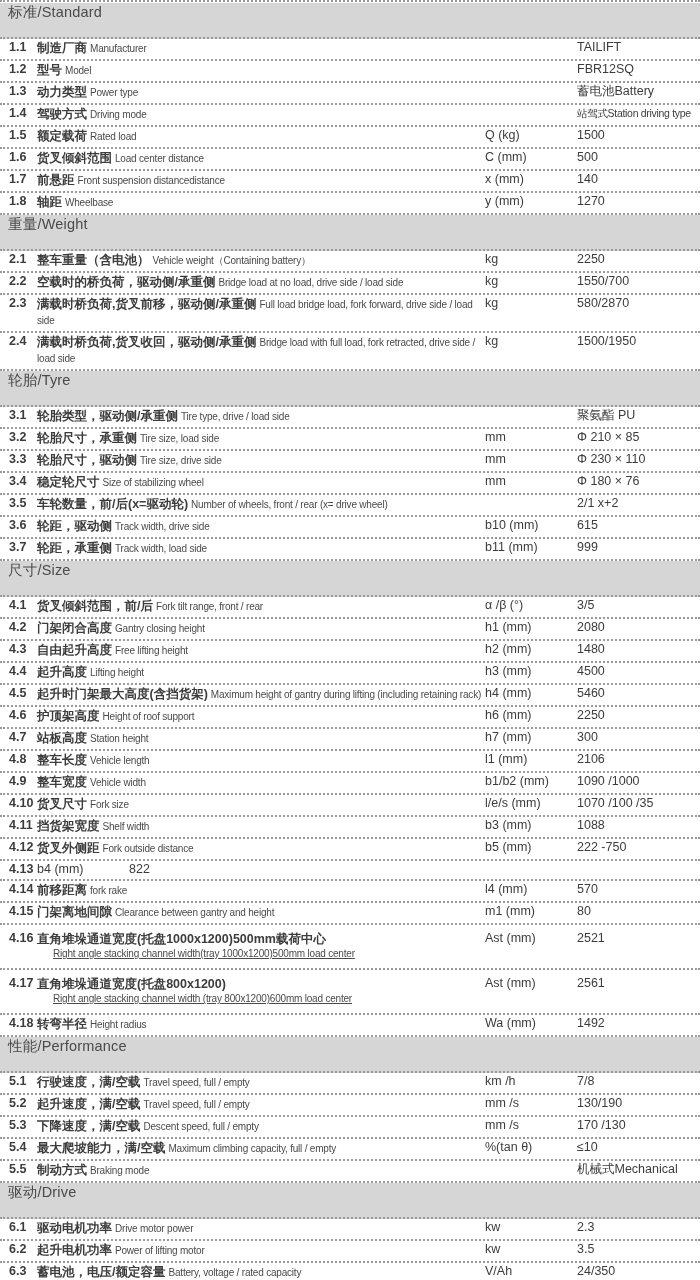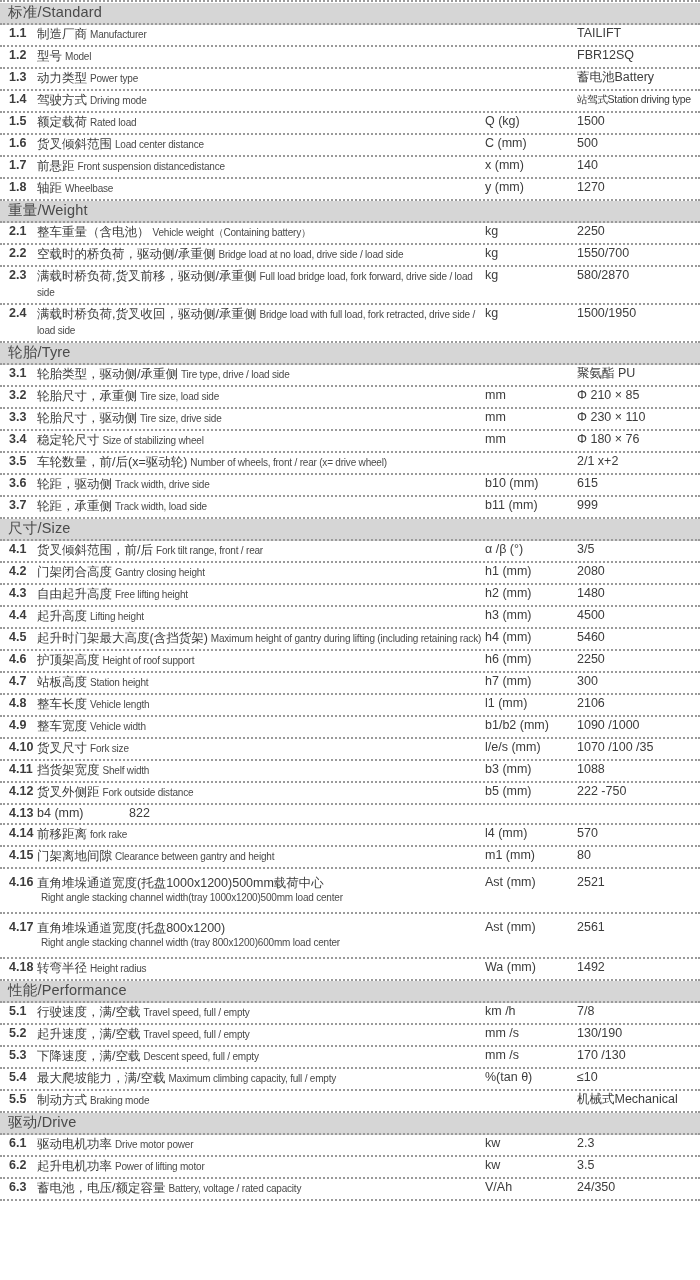--- a/index.html
+++ b/index.html
@@ -23,21 +23,21 @@
   .spec-table {
     width: 700px;
     border-top: 2px dotted var(--border);
     padding-top: 1px;
   }
   .section-header {
     background: var(--header-bg);
     color: var(--header-text);
     font-size: 14.5px;
     line-height: 15px;
-    padding: 2px 8px 3px 8px;
+    padding: 2px 8px 17px 8px;
     border-bottom: 2px dotted var(--border);
     letter-spacing: 0.2px;
   }
   .row {
     display: flex;
     align-items: flex-start;
     padding: 1px 0 3px 0;
     border-bottom: 2px dotted var(--border);
   }
   .row .no {
@@ -48,21 +48,21 @@
     font-weight: 700;
     line-height: 14px;
   }
   .row .label {
     flex: 1 1 auto;
     min-width: 0;
     line-height: 14px;
   }
   .cn {
     font-size: 12.5px;
-    font-weight: 400;
+    font-weight: 700;
   }
   .en {
     font-size: 10px;
     font-weight: 400;
     color: var(--muted);
     margin-left: 3px;
     letter-spacing: -0.2px;
   }
   .unit {
     flex: none;
@@ -75,23 +75,24 @@
     width: 123px;
     font-size: 12.5px;
     line-height: 14px;
     white-space: nowrap;
   }
   .row--tall {
     padding: 6px 0 9px 0;
   }
   .row--tall .en {
     display: block;
-    margin-left: 4px;
+    margin-left: 16px;
     margin-top: 2px;
     line-height: 11px;
+    text-decoration: underline;
   }
   .value-sm {
     font-size: 10.5px;
     letter-spacing: -0.3px;
   }
 </style>
 </head>
 <body>
 
 <div class="spec-table">

